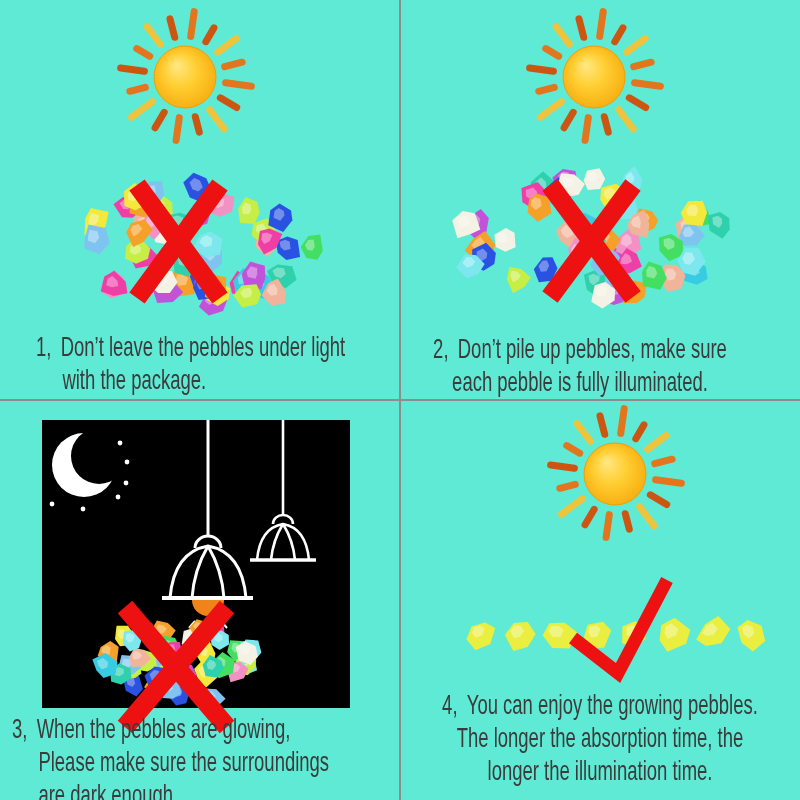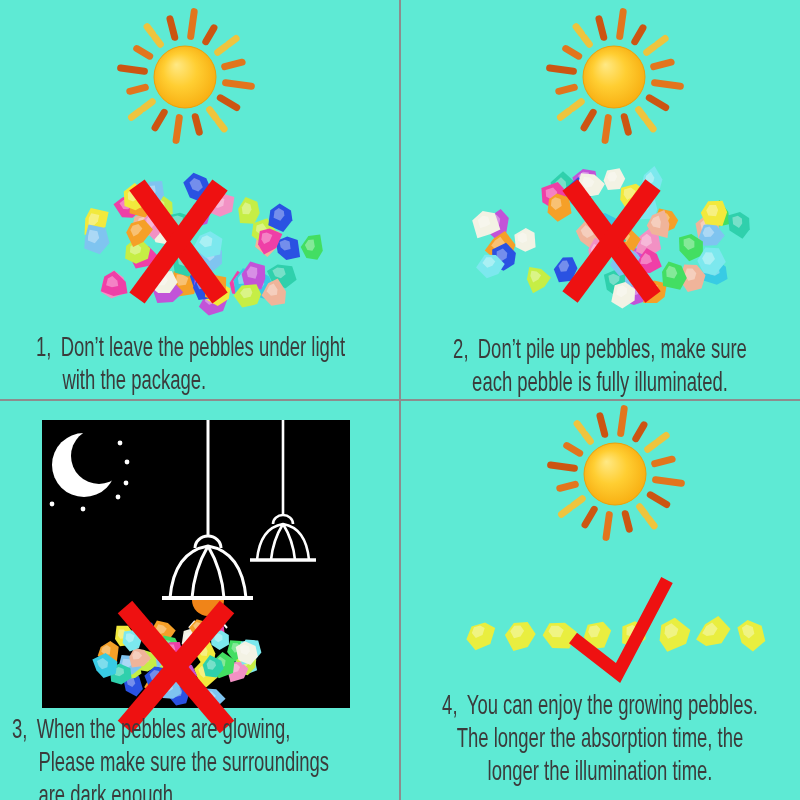--- a/index.html
+++ b/index.html
@@ -1,19 +1,19 @@
 <!DOCTYPE html>
 <html><head>
 <meta charset="utf-8">
 <style>
   html,body{margin:0;padding:0;background:#ffffff;}
   .canvas{position:relative;width:800px;height:800px;background:#5eead4;overflow:hidden;
           font-family:"Liberation Sans",sans-serif;}
   .quad{position:absolute;width:400px;height:400px;}
-  #q1{left:0;top:0}#q2{left:400px;top:0}#q3{left:0;top:420px}#q4{left:400px;top:392px}
+  #q1{left:0;top:0}#q2{left:380px;top:0}#q3{left:0;top:420px}#q4{left:400px;top:392px}
   .divider{position:absolute;background:#8d8d8d;}
   .divider.v{left:399px;top:0;width:2px;height:800px;}
   .divider.h{left:0;top:399px;width:800px;height:2px;}
   .sun{position:absolute;width:160px;height:160px;}
   #q1 .sun{left:105px;top:-3px;}
   #q2 .sun{left:134px;top:-3px;}
   #q4 .sun{left:135px;top:2px;}
   .pile{position:absolute;}
   #q1 .pile{left:55px;top:158px;width:290px;height:160px;}
   #q2 .pile{left:45px;top:153px;width:320px;height:165px;}

